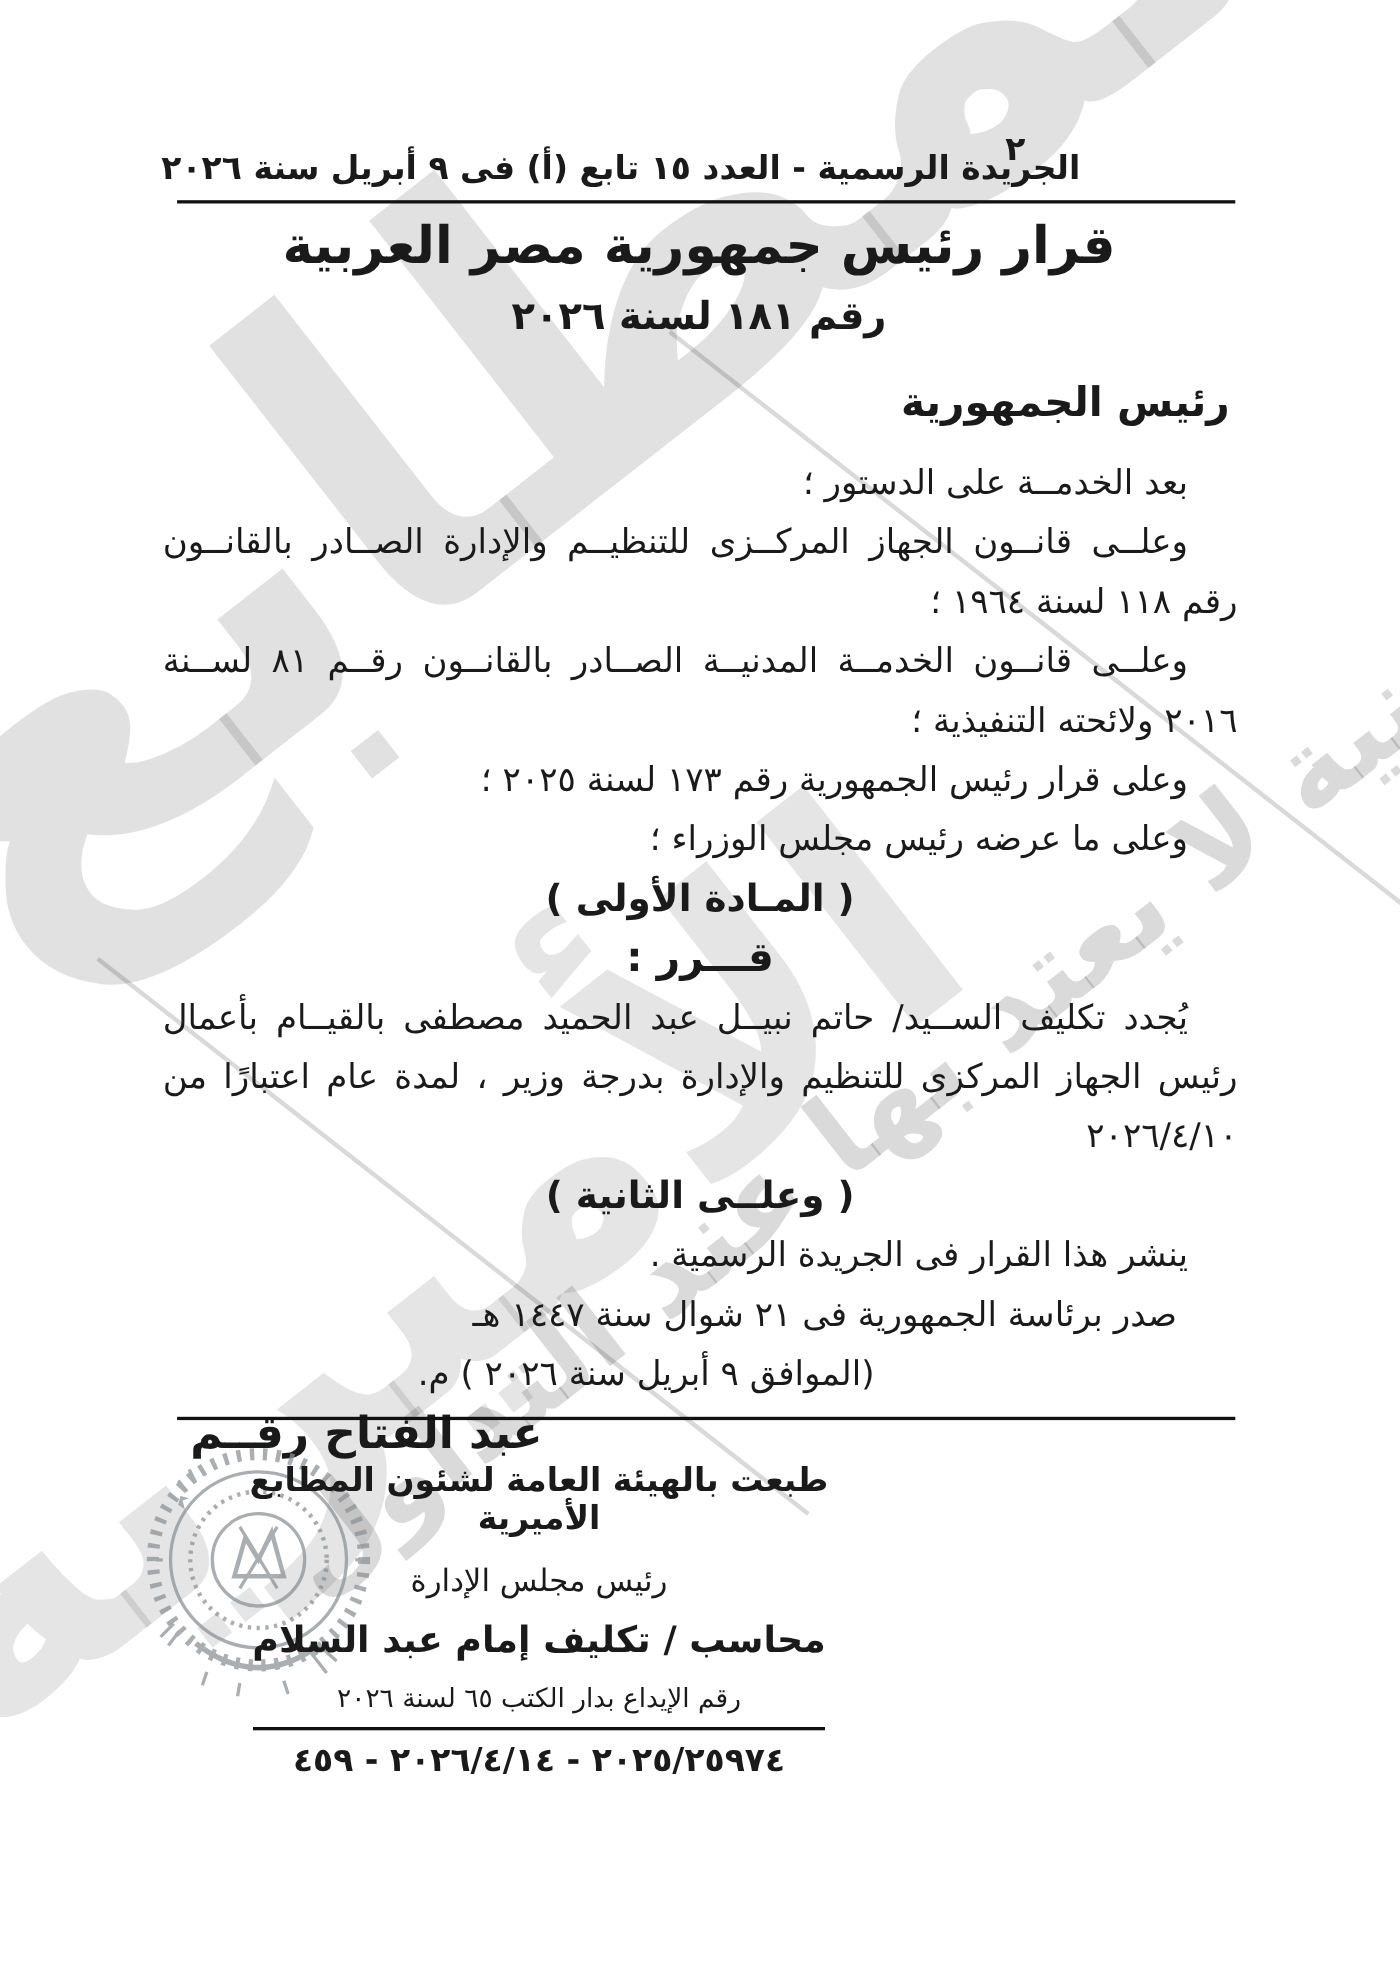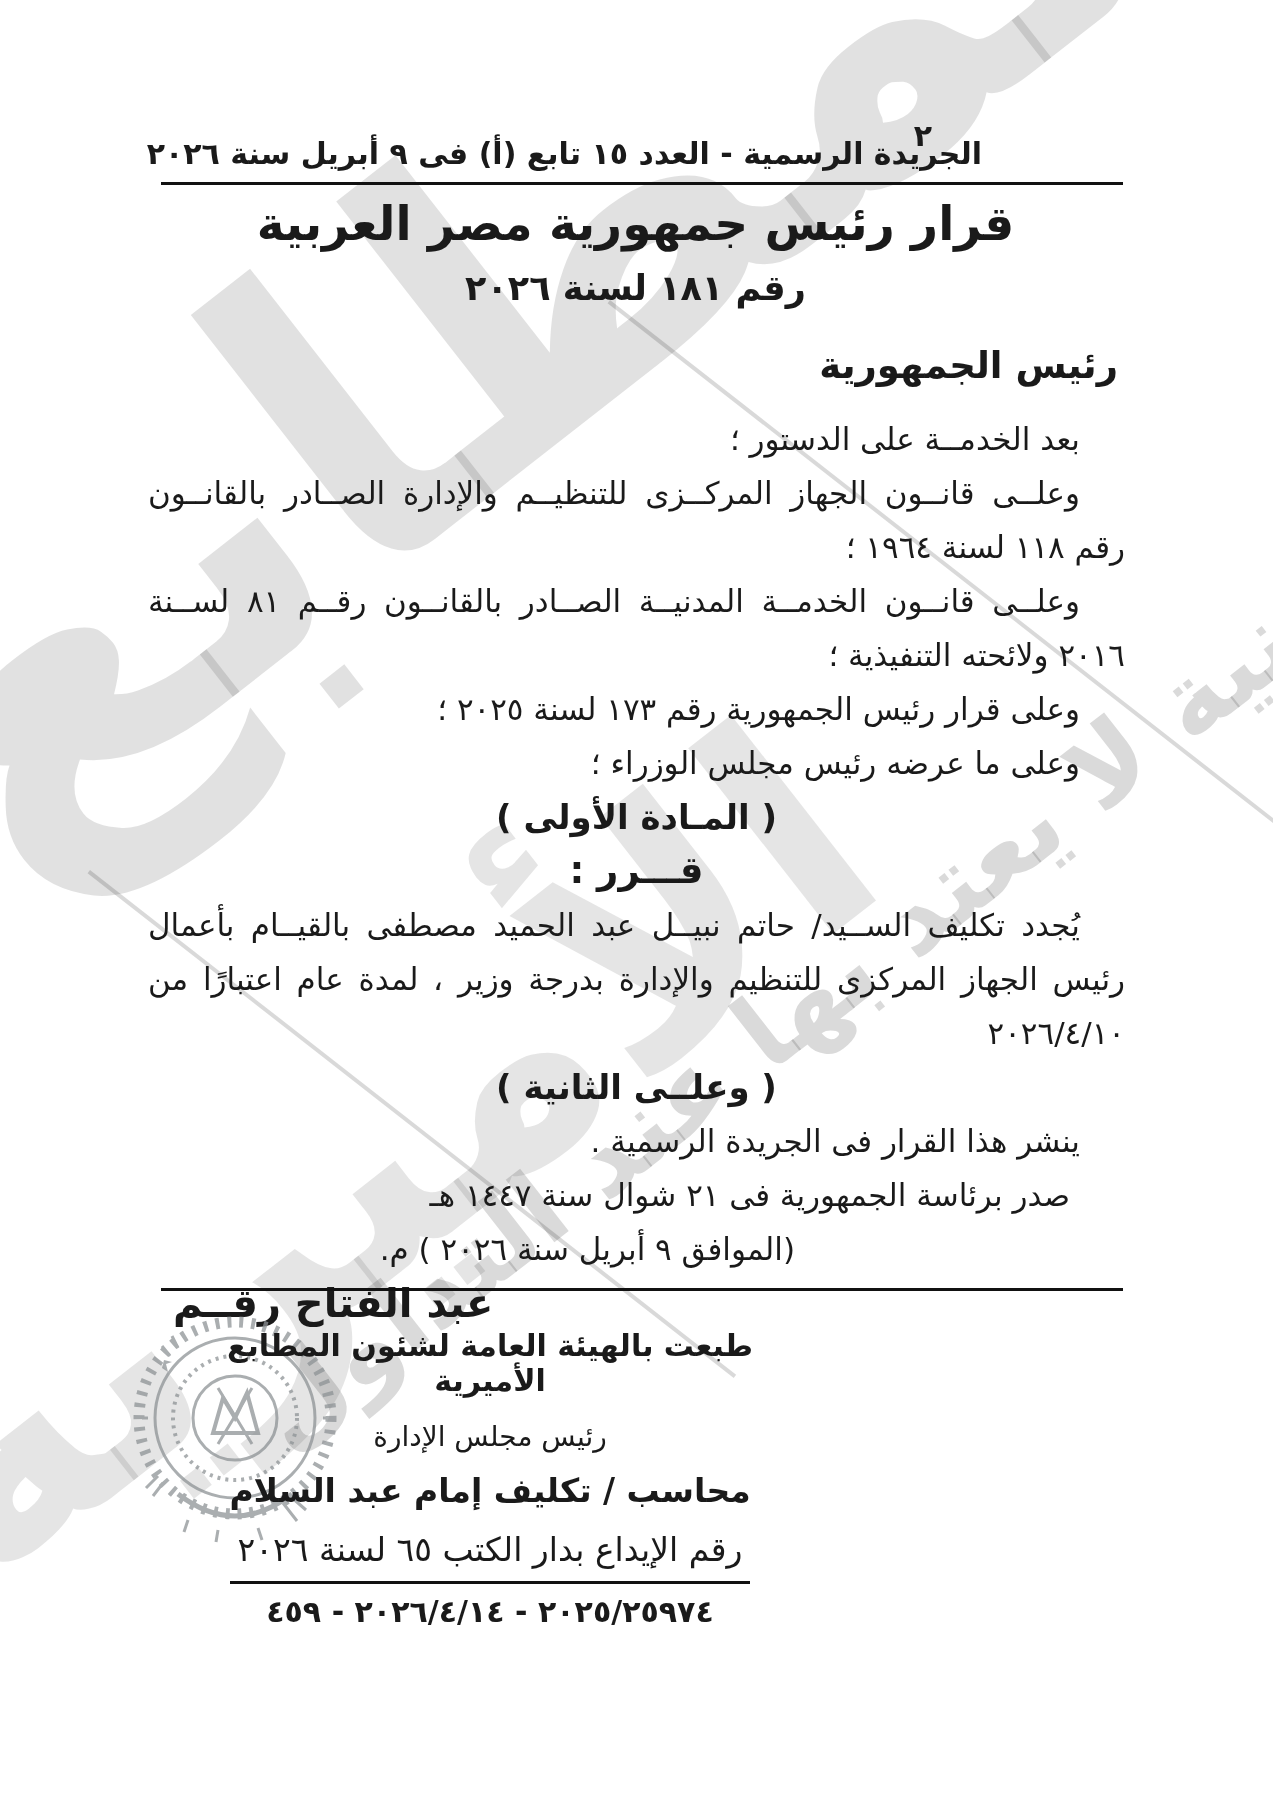--- a/index.html
+++ b/index.html
@@ -90,21 +90,21 @@
     background:#111;
   }
   .seal{position:absolute;top:1298px;left:118px;opacity:.75;}
   .footer-block{
     position:absolute;top:1322px;left:180px;width:620px;
     text-align:center;
   }
   .ftr-printed{font-size:30px;font-weight:bold;margin:6px 0 0 0;}
   .ftr-chair-title{font-size:28px;margin:22px 0 0 0;}
   .ftr-chair-name{font-size:33px;font-weight:bold;margin:18px 0 0 0;}
-  .ftr-deposit{font-size:33px;margin:20px 0 0 0;text-align:center;}
+  .ftr-deposit{font-size:24px;margin:20px 0 0 0;text-align:center;}
   .ftr-smallrule{width:520px;height:3px;background:#111;margin:12px auto 0 auto;}
   .ftr-codes{font-size:30px;font-weight:600;margin:10px 0 0 0;letter-spacing:2px;}
 </style>
 </head>
 <body>
 
 <div class="page">
 
   <div class="wm">
     <div class="wm-big1">المطابع</div>

